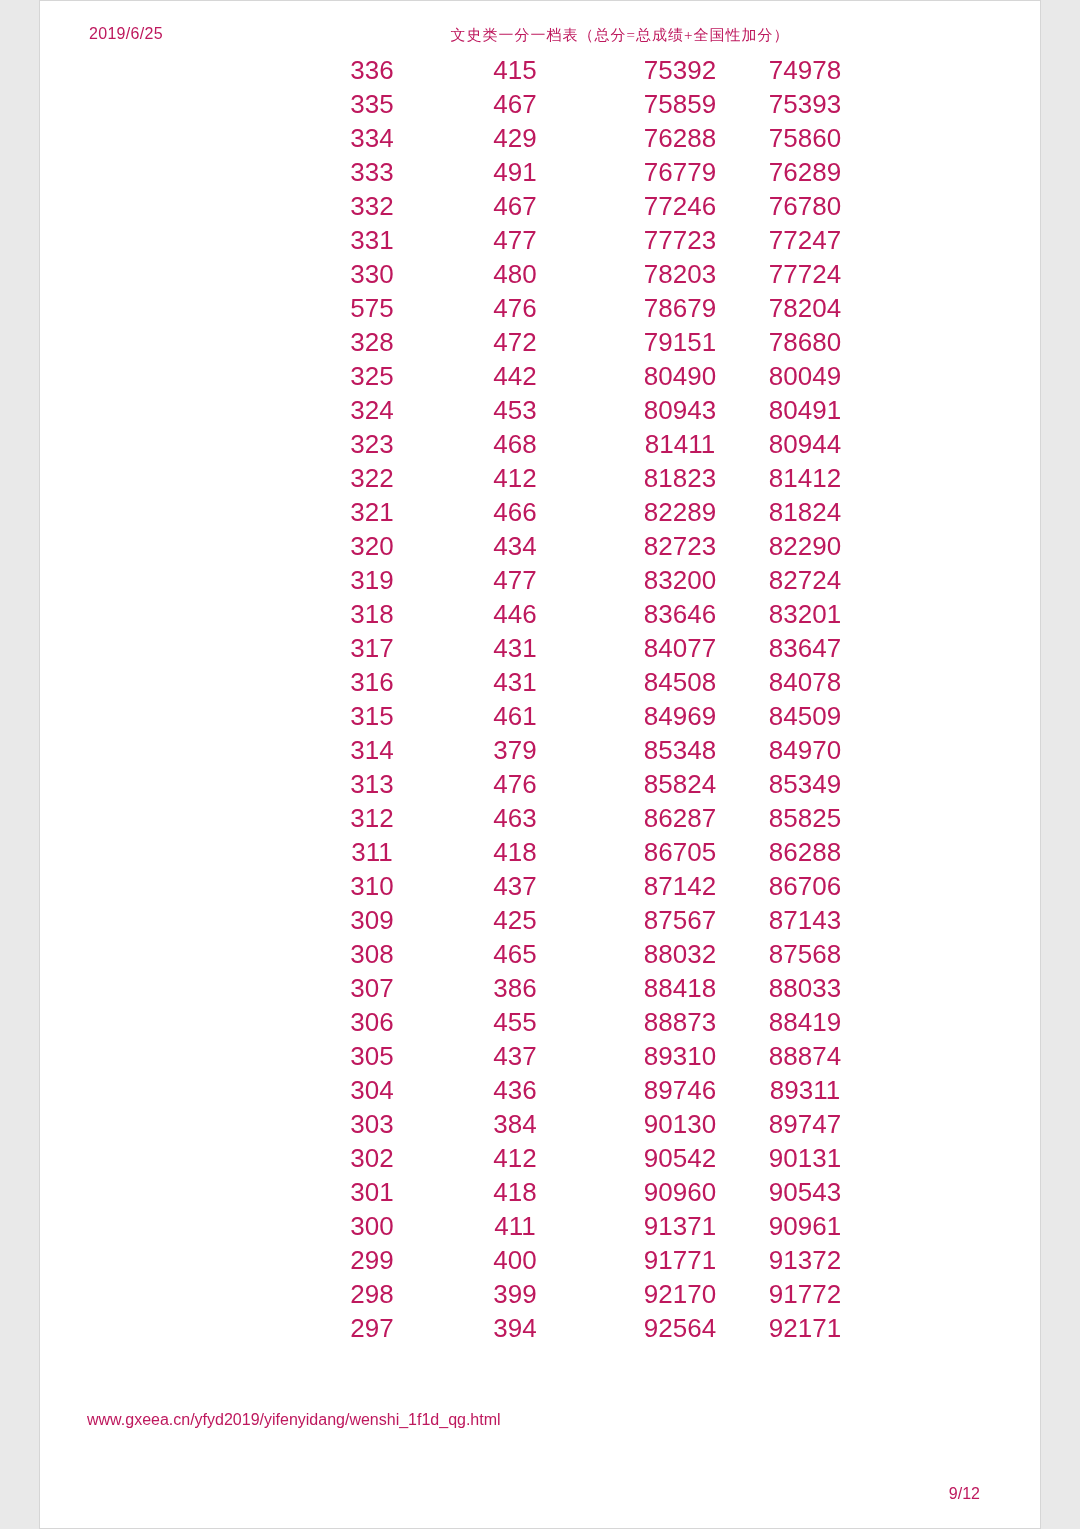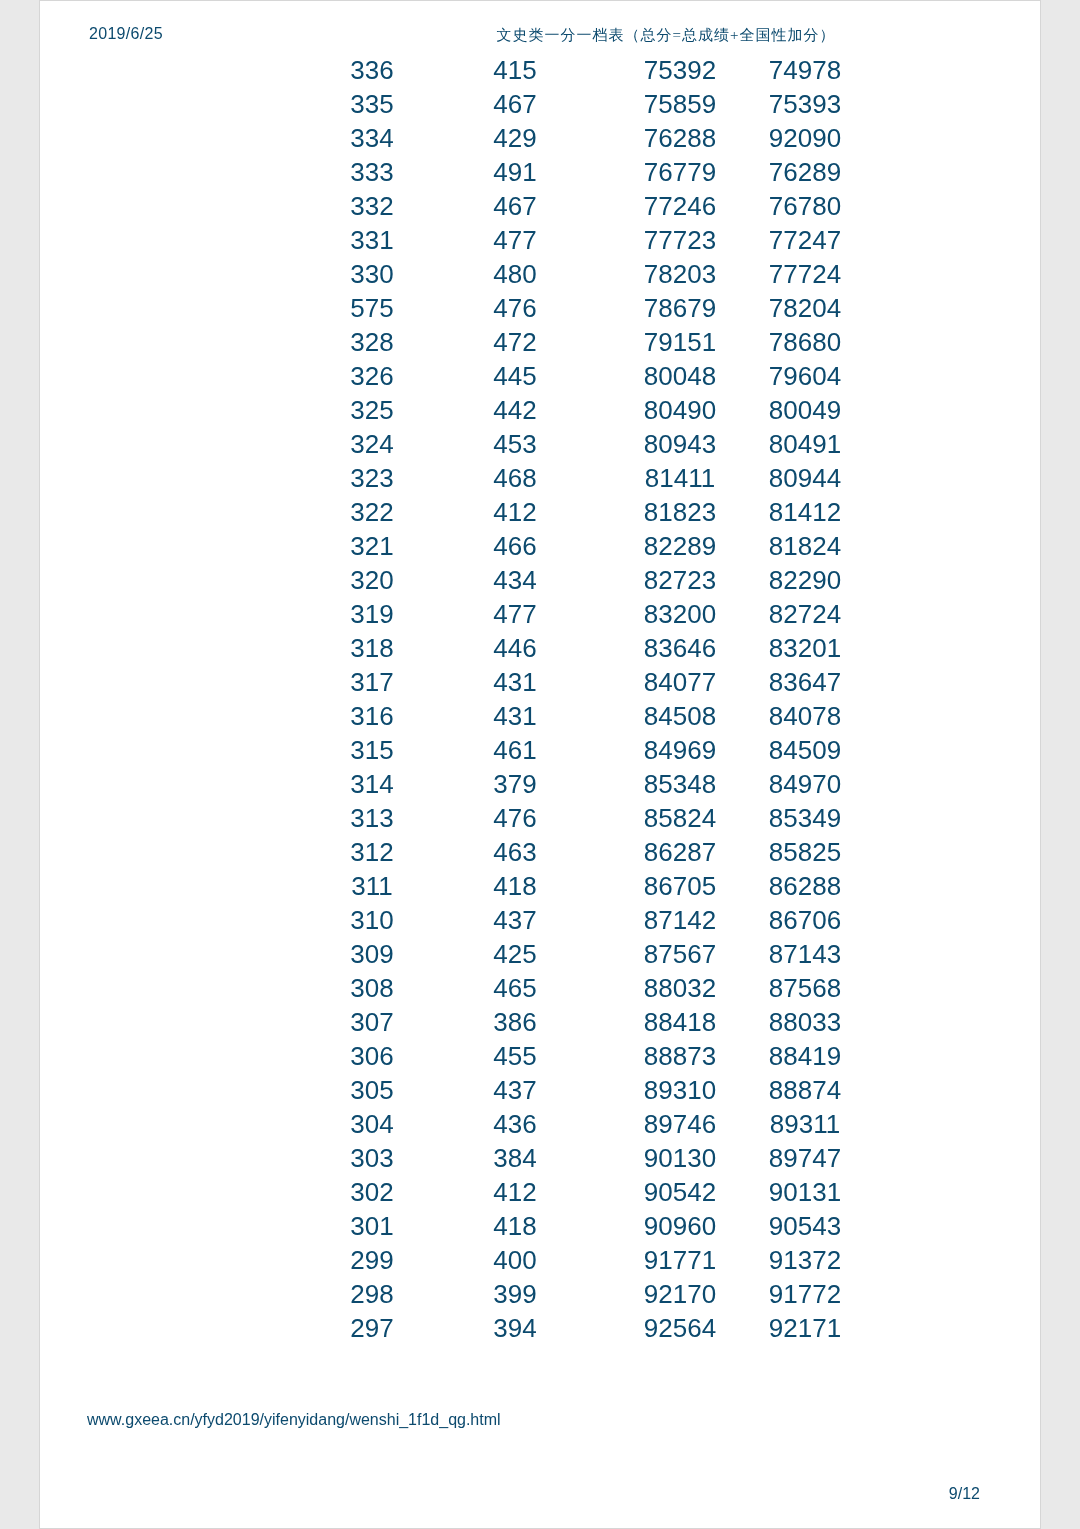--- a/index.html
+++ b/index.html
@@ -9,35 +9,35 @@
   }
   .page {
     position: relative;
     width: 1002px;
     height: 1529px;
     margin: 0 auto;
     background: #ffffff;
     border: 1px solid #d6d6d6;
     box-sizing: border-box;
     font-family: "Liberation Sans", sans-serif;
-    color: #0c4a6e;
+    color: #be185d;
     overflow: hidden;
     text-decoration: underline;
   }
   .print-date {
     position: absolute;
     left: 49px;
     top: 24px;
     font-size: 16px;
     letter-spacing: 0.3px;
     white-space: nowrap;
   }
   .page-title {
     position: absolute;
-    left: 626px;
+    left: 580px;
     top: 25px;
     transform: translateX(-50%);
     font-family: "Liberation Serif", "DejaVu Serif", serif;
     font-size: 15px;
     letter-spacing: 1px;
     white-space: nowrap;
   }
   .score-table {
     position: absolute;
     top: 52px;
@@ -93,21 +93,21 @@
         <div class="trow">
           <div class="cell c1">335</div>
           <div class="cell c2">467</div>
           <div class="cell c3">75859</div>
           <div class="cell c4">75393</div>
         </div>
         <div class="trow">
           <div class="cell c1">334</div>
           <div class="cell c2">429</div>
           <div class="cell c3">76288</div>
-          <div class="cell c4">92090</div>
+          <div class="cell c4">75860</div>
         </div>
         <div class="trow">
           <div class="cell c1">333</div>
           <div class="cell c2">491</div>
           <div class="cell c3">76779</div>
           <div class="cell c4">76289</div>
         </div>
         <div class="trow">
           <div class="cell c1">332</div>
           <div class="cell c2">467</div>
@@ -132,26 +132,20 @@
           <div class="cell c3">78679</div>
           <div class="cell c4">78204</div>
         </div>
         <div class="trow">
           <div class="cell c1">328</div>
           <div class="cell c2">472</div>
           <div class="cell c3">79151</div>
           <div class="cell c4">78680</div>
         </div>
         <div class="trow">
-          <div class="cell c1">326</div>
-          <div class="cell c2">445</div>
-          <div class="cell c3">80048</div>
-          <div class="cell c4">79604</div>
-        </div>
-        <div class="trow">
           <div class="cell c1">325</div>
           <div class="cell c2">442</div>
           <div class="cell c3">80490</div>
           <div class="cell c4">80049</div>
         </div>
         <div class="trow">
           <div class="cell c1">324</div>
           <div class="cell c2">453</div>
           <div class="cell c3">80943</div>
           <div class="cell c4">80491</div>
@@ -288,20 +282,26 @@
           <div class="cell c3">90542</div>
           <div class="cell c4">90131</div>
         </div>
         <div class="trow">
           <div class="cell c1">301</div>
           <div class="cell c2">418</div>
           <div class="cell c3">90960</div>
           <div class="cell c4">90543</div>
         </div>
         <div class="trow">
+          <div class="cell c1">300</div>
+          <div class="cell c2">411</div>
+          <div class="cell c3">91371</div>
+          <div class="cell c4">90961</div>
+        </div>
+        <div class="trow">
           <div class="cell c1">299</div>
           <div class="cell c2">400</div>
           <div class="cell c3">91771</div>
           <div class="cell c4">91372</div>
         </div>
         <div class="trow">
           <div class="cell c1">298</div>
           <div class="cell c2">399</div>
           <div class="cell c3">92170</div>
           <div class="cell c4">91772</div>

